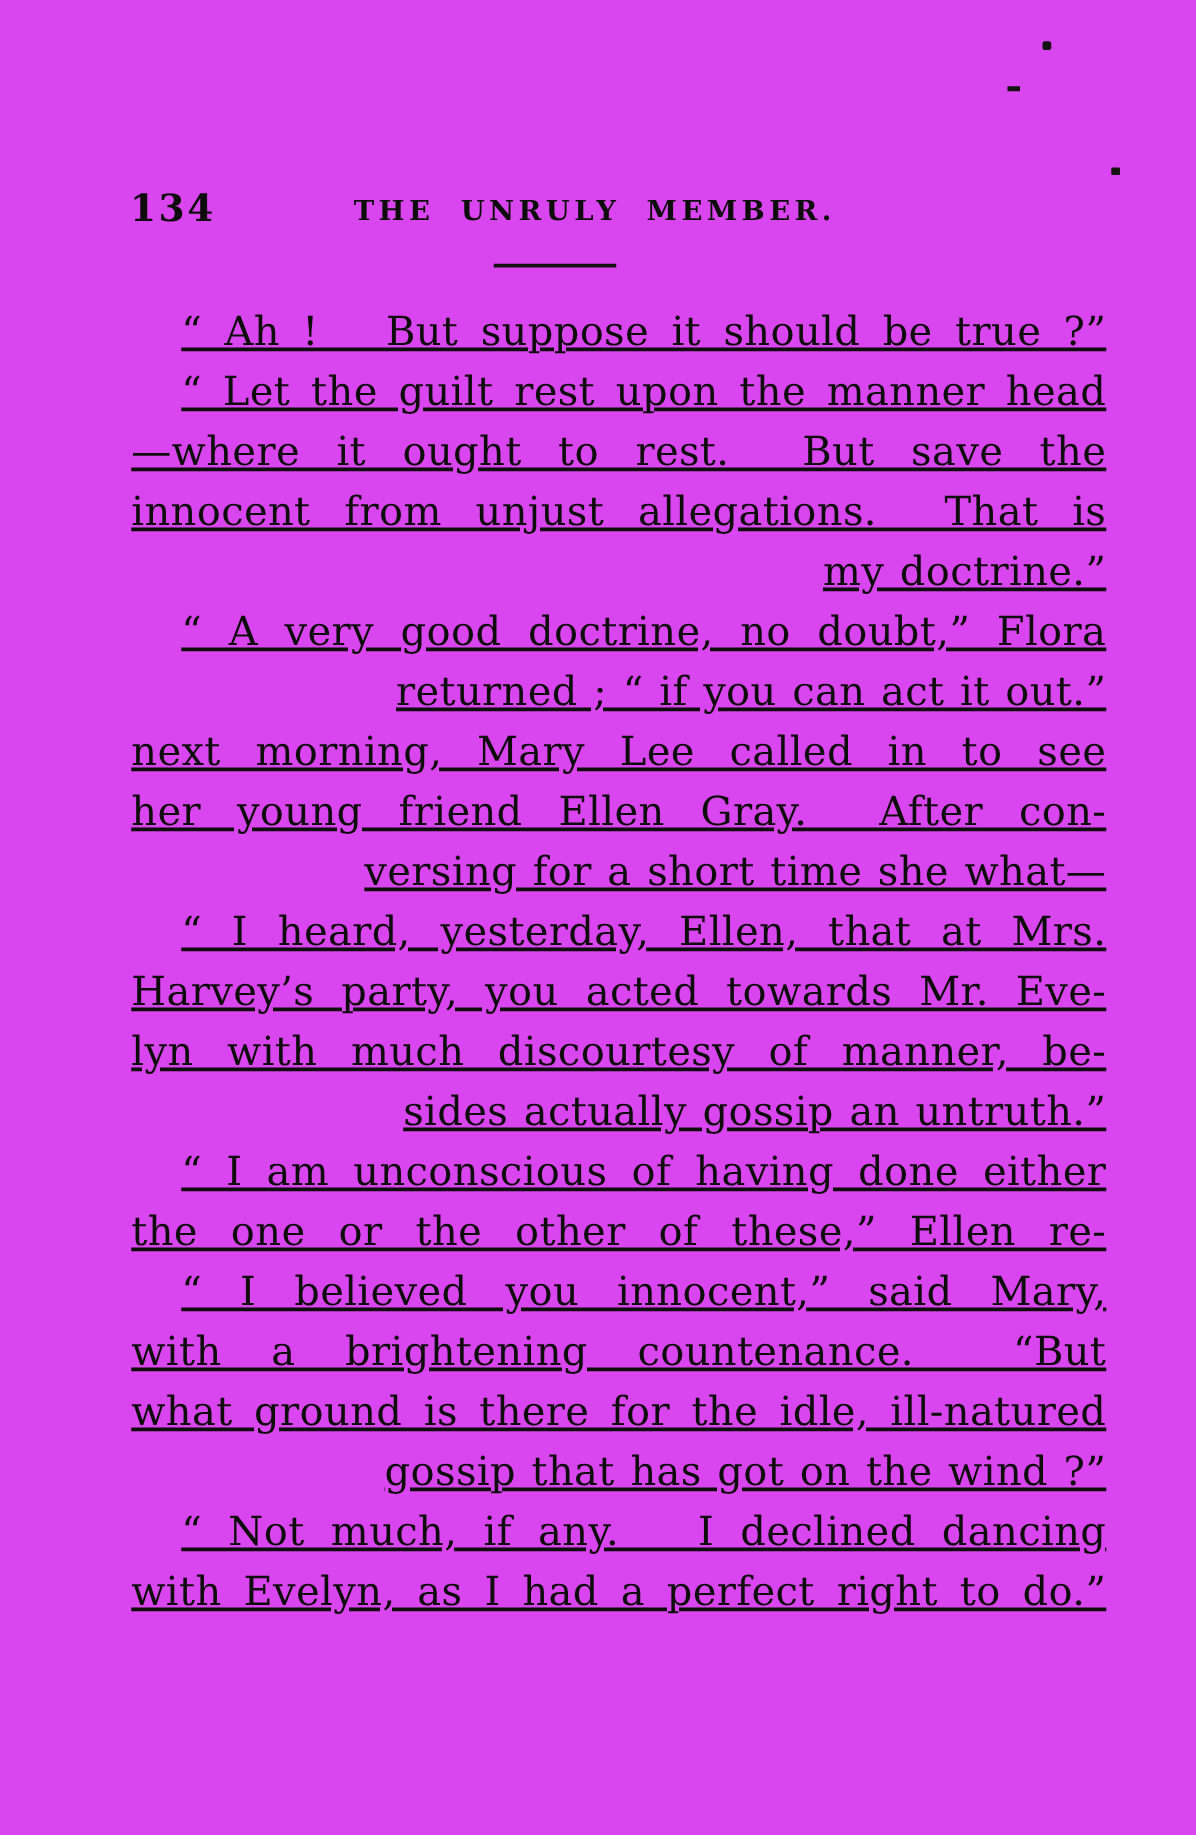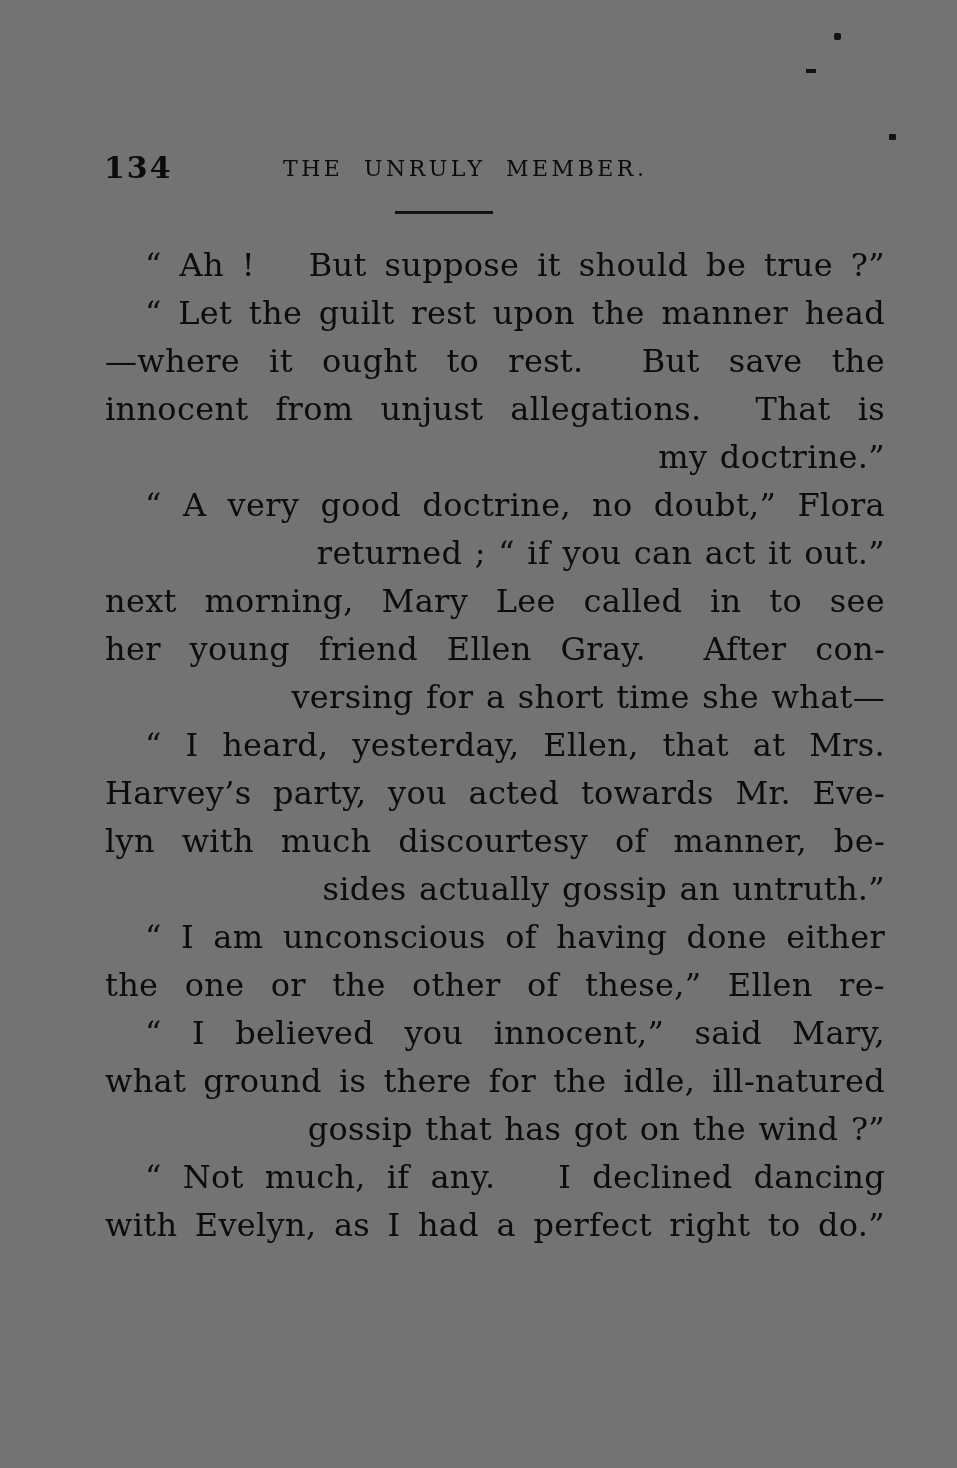--- a/index.html
+++ b/index.html
@@ -1,59 +1,60 @@
 <!DOCTYPE html>
 <html><head>
 <meta charset="utf-8">
 <title>Book Page Scan</title>
 <style>
   html, body { margin: 0; padding: 0; background: #ffffff; }
   .page {
     position: relative;
     width: 957px;
     height: 1468px;
-    background: #737373;
+    background: #d946ef;
     overflow: hidden;
     font-family: "DejaVu Serif", serif;
     color: #0d0c0a;
   }
   .pagenum {
     position: absolute;
     left: 104px;
     top: 150px;
     font-size: 30px;
     font-weight: bold;
     letter-spacing: 2px;
     color: #0d0c0a;
   }
   .running-title {
     position: absolute;
     left: 283px;
     top: 156px;
     font-size: 22px;
-    font-weight: normal;
+    font-weight: bold;
     letter-spacing: 3.5px;
     word-spacing: 10px;
     white-space: nowrap;
     color: #0d0c0a;
     text-align: right;
   }
   .header-rule {
     position: absolute;
     left: 395px;
     top: 211px;
     width: 98px;
     height: 3px;
     background: #141311;
   }
   .page-body {
     position: absolute;
     left: 105px;
     top: 241px;
     width: 780px;
+    text-decoration: underline;
   }
   .line {
     height: 48px;
     line-height: 48px;
     font-size: 32px;
     letter-spacing: 0.3px;
     word-spacing: 2px;
     white-space: normal;
     text-align: right;
     color: #0d0c0a;
@@ -93,20 +94,21 @@
       <div class="line just">next morning, Mary Lee called in to see</div>
       <div class="line just">her young friend Ellen Gray.&nbsp; After con-</div>
       <div class="line">versing for a short time she what—</div>
       <div class="line just ind">“ I heard, yesterday, Ellen, that at Mrs.</div>
       <div class="line just">Harvey’s party, you acted towards Mr. Eve-</div>
       <div class="line just">lyn with much discourtesy of manner, be-</div>
       <div class="line">sides actually gossip an untruth.”</div>
       <div class="line just ind">“ I am unconscious of having done either</div>
       <div class="line just">the one or the other of these,” Ellen re-</div>
       <div class="line just ind">“ I believed you innocent,” said Mary,</div>
+      <div class="line just">with a brightening countenance.&nbsp; “But</div>
       <div class="line just">what ground is there for the idle, ill-natured</div>
       <div class="line">gossip that has got on the wind ?”</div>
       <div class="line just ind">“ Not much, if any.&nbsp;&nbsp; I declined dancing</div>
       <div class="line just">with Evelyn, as I had a perfect right to do.”</div>
     </div>
 
   <div class="speck s1"></div>
   <div class="speck s2"></div>
   <div class="speck s3"></div>
 

